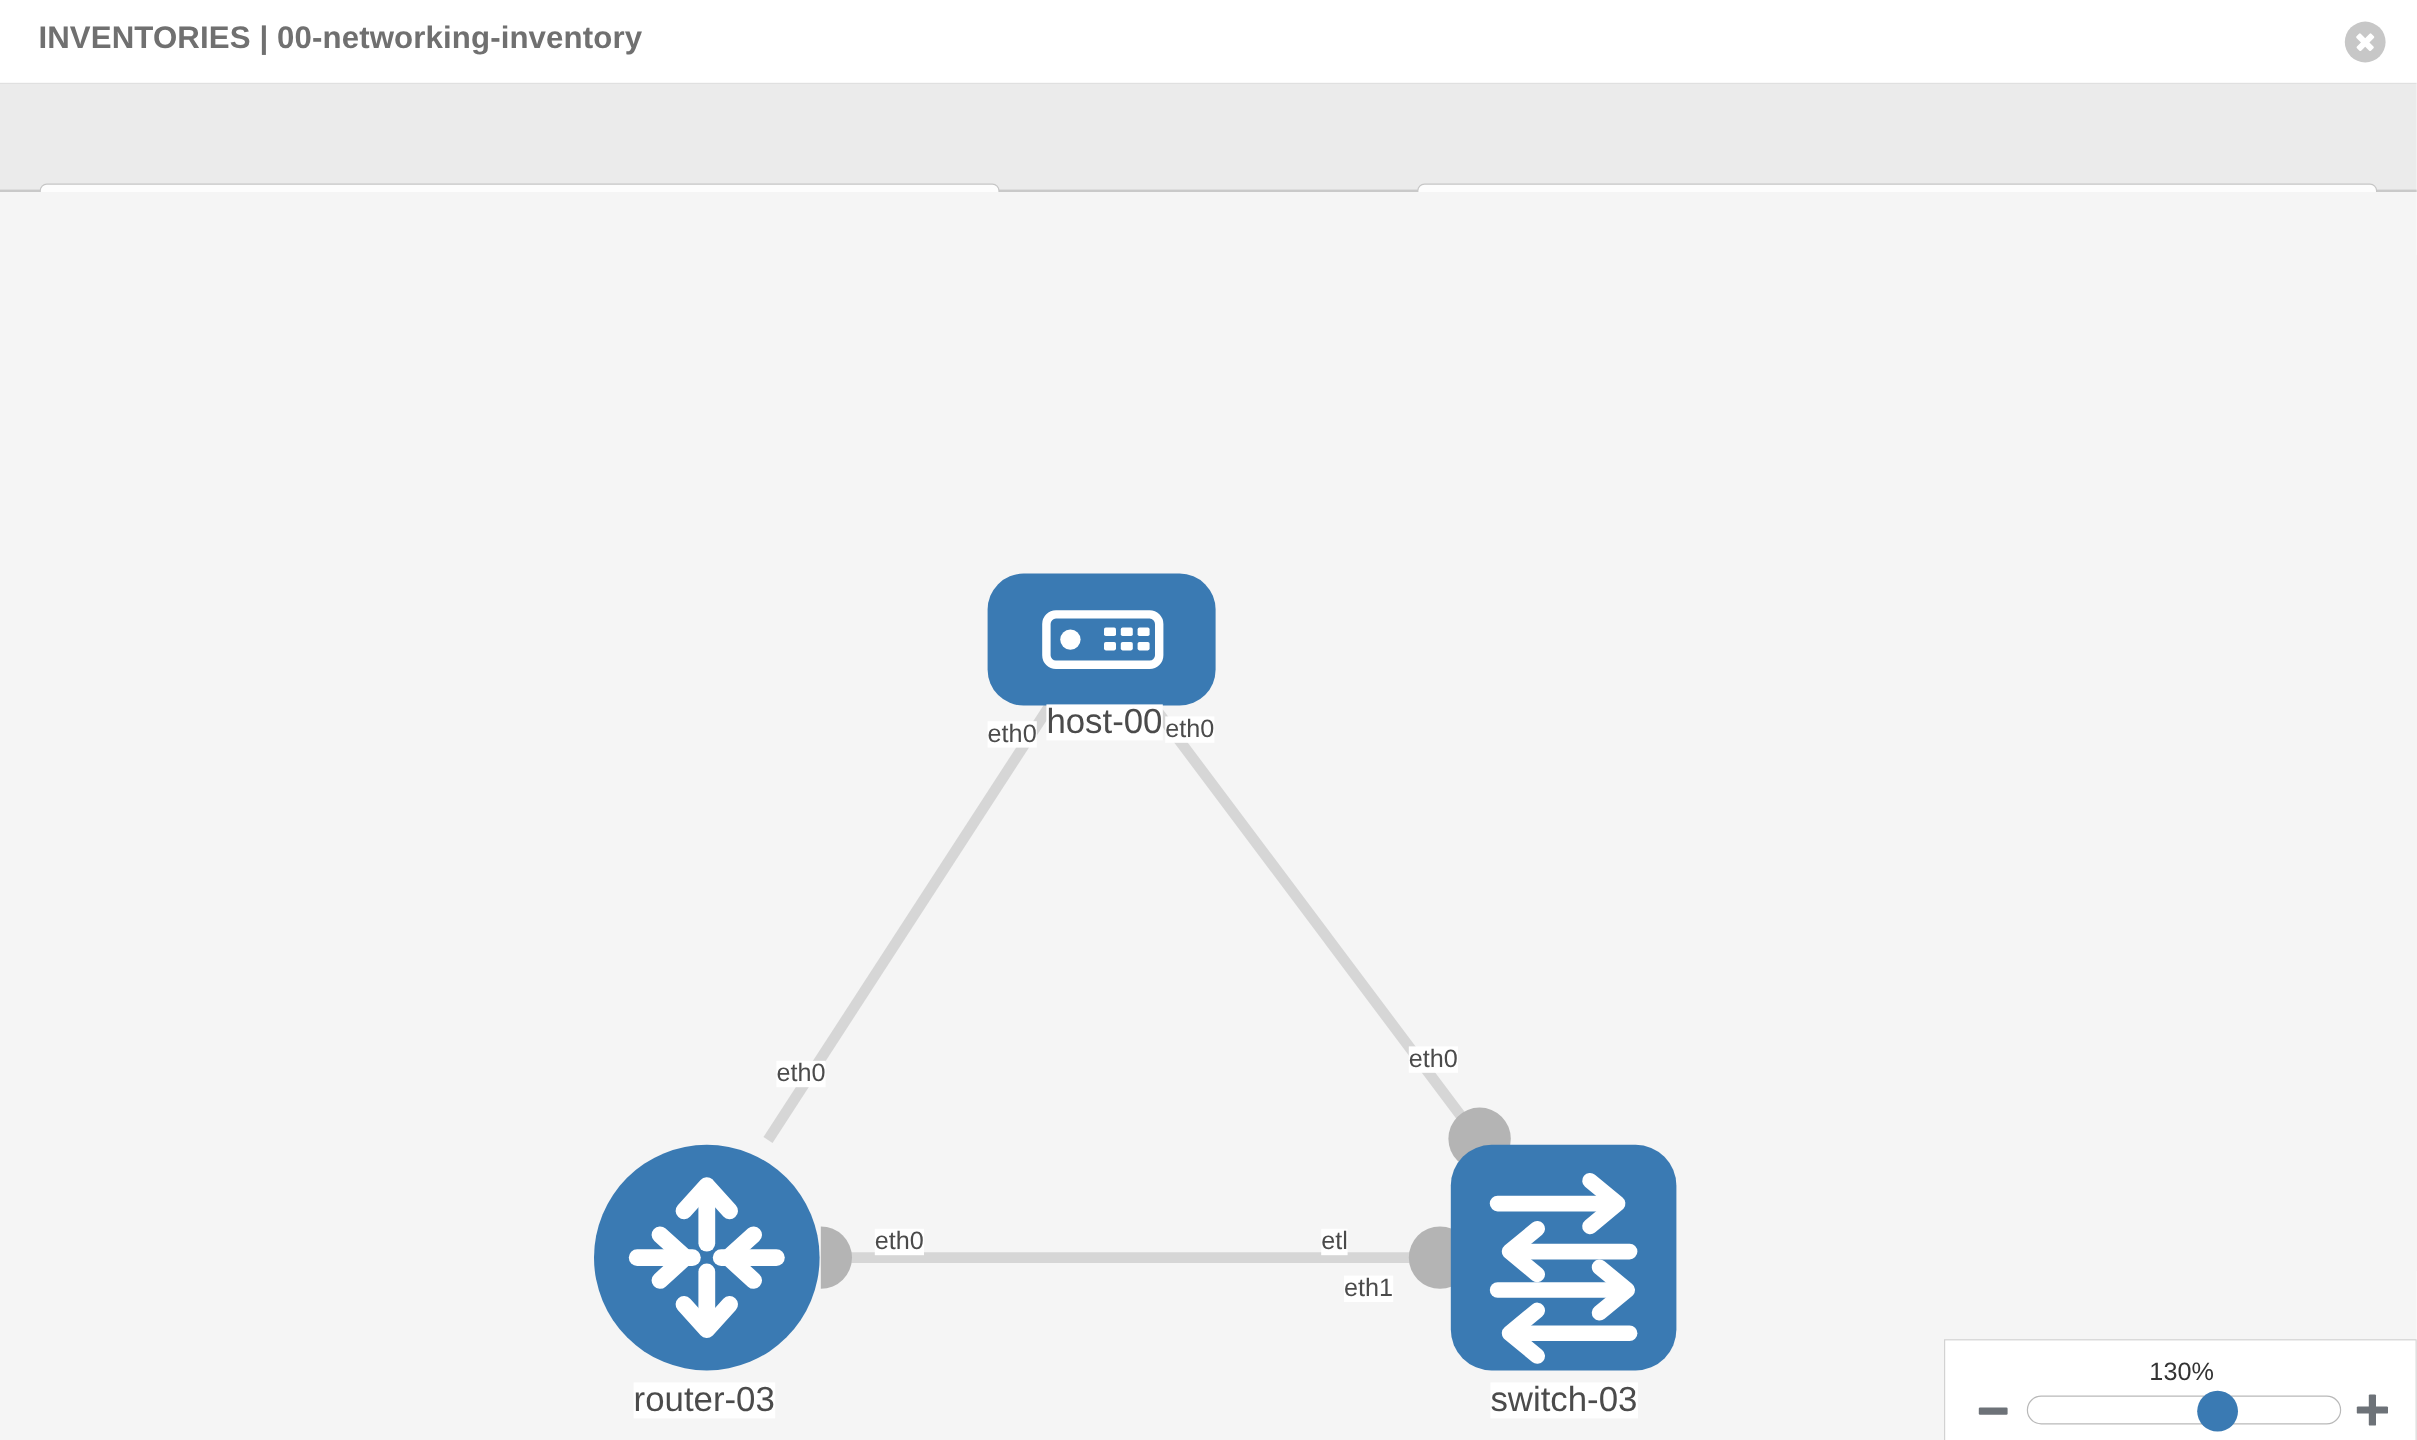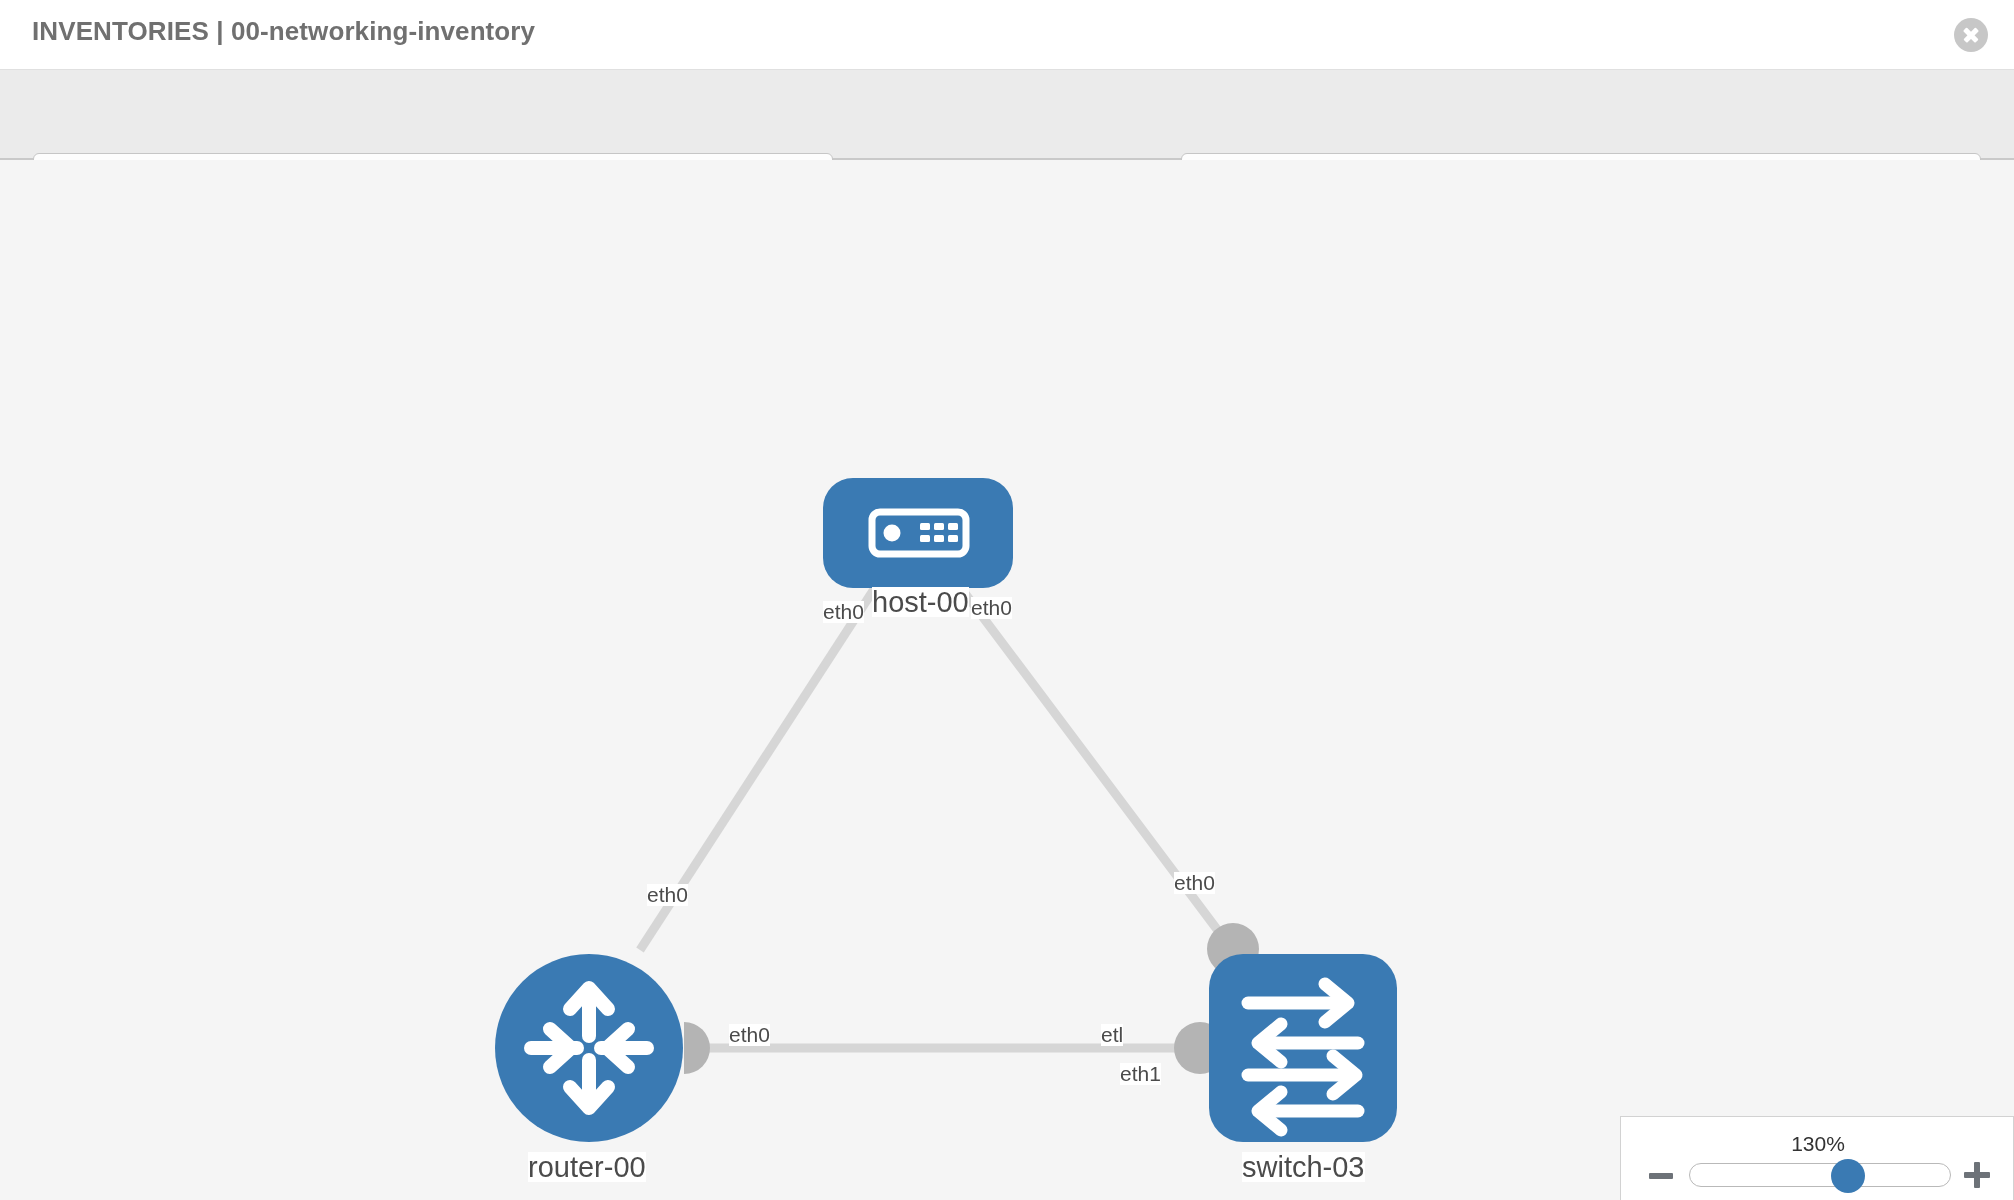--- a/index.html
+++ b/index.html
@@ -271,21 +271,21 @@
     <div class="node-label iface-label" style="left:647px; top:724px;">eth0</div>
 
     <div class="node-label iface-label" style="left:1174px; top:712px;">eth0</div>
 
     <div class="node-label iface-label" style="left:729px; top:864px;">eth0</div>
 
     <div class="node-label iface-label" style="left:1101px; top:864px;">etl</div>
 
     <div class="node-label iface-label" style="left:1120px; top:860px;margin-top:43px;">eth1</div>
 
-    <div class="node-label name-label" style="left:528px; top:992px;">router-00</div>
+    <div class="node-label name-label" style="left:528px; top:992px;">router-03</div>
 
     <div class="node-label name-label" style="left:1242px; top:992px;">switch-03</div>
   </div>
 
   <div class="zoom-panel">
     <div class="zoom-value">130%</div>
     <div class="zoom-minus"></div>
     <div class="zoom-track">
       <div class="zoom-thumb" id="zoom-thumb" style="left: 141px;"></div>
     </div>

